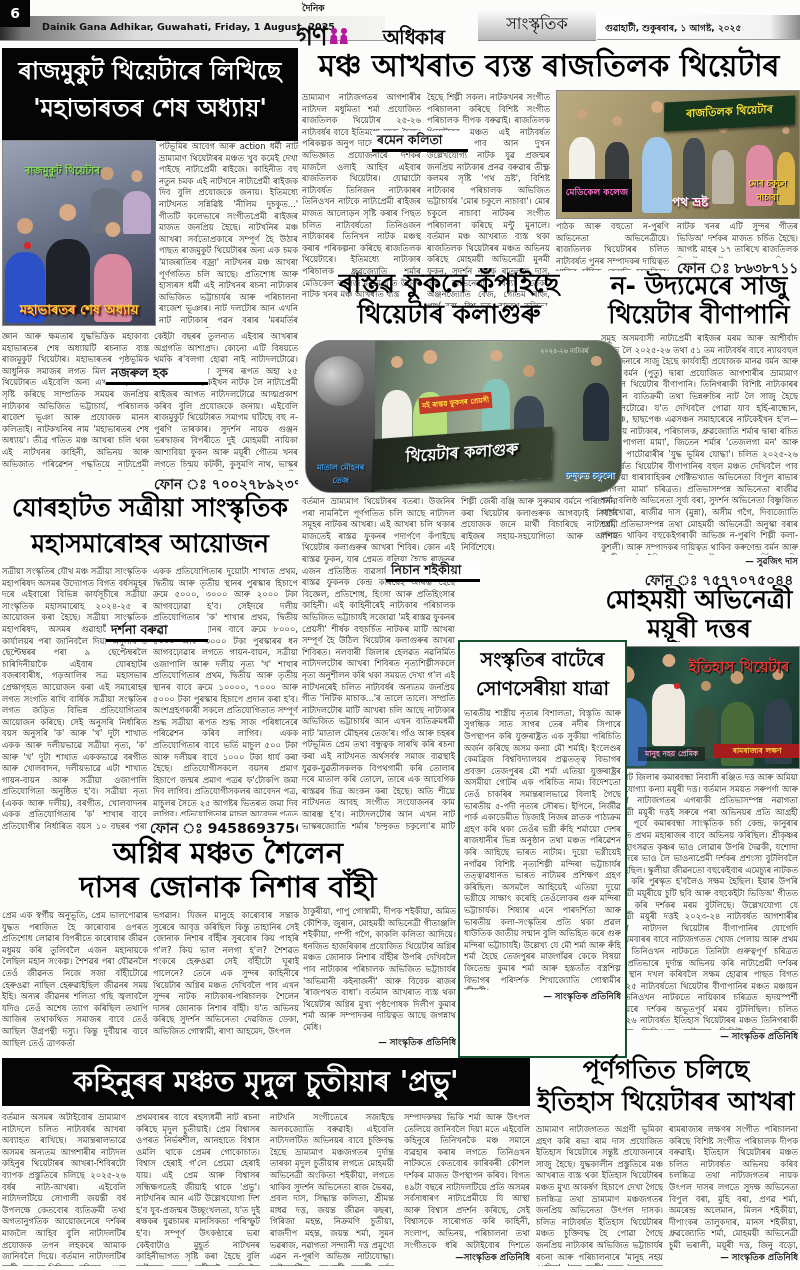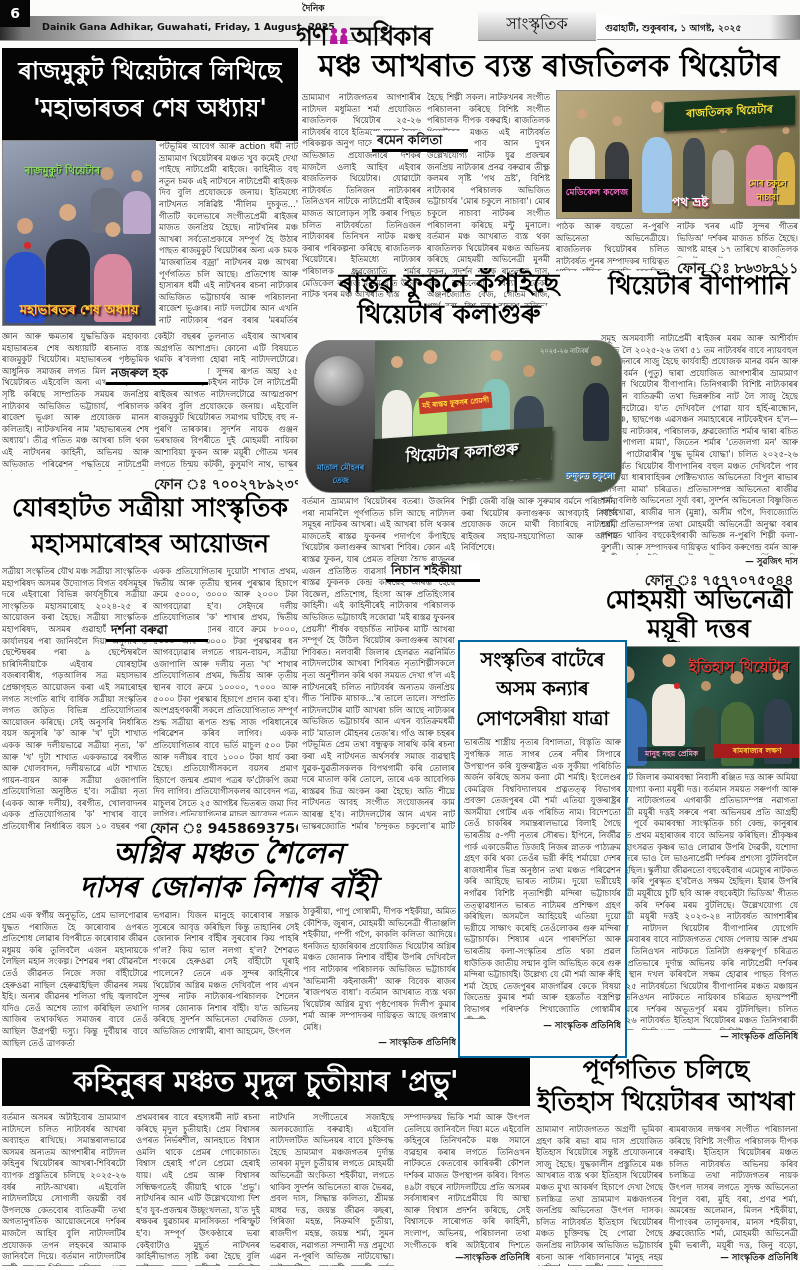--- a/index.html
+++ b/index.html
@@ -36,21 +36,21 @@
     <div class="mast-bar" style="left:0;top:16px;width:345px;height:24px;background:linear-gradient(to right,#2a2a2a 0,#777 6%,#dcdcdc 35%,#f4f4f2 100%);border-bottom:1px solid #9a9a9a;padding-left:40px;">
       <span class="abs" style="left:42px;top:5px;font-size:9.5px;font-weight:bold;color:#111;white-space:nowrap;">Dainik Gana Adhikar, Guwahati, Friday, 1 August, 2025</span>
     </div>
     <div class="abs" style="left:0;top:0;width:30px;height:27px;background:#060606;color:#fff;font-weight:bold;font-size:14px;text-align:center;line-height:27px;">6</div>
 
     <div class="abs" style="left:296px;top:1px;width:200px;height:43px;">
       <div style="font-size:9px;font-weight:bold;color:#111;margin-left:6px;">দৈনিক</div>
       <div style="display:flex;align-items:center;">
         <span style="font-size:26px;font-weight:bold;color:#0a0a0a;letter-spacing:-1px;">গণ</span>
         <span style="margin:0 2px;"><span class="mperson"></span><span class="mperson"></span></span>
-        <span style="font-size:26px;font-weight:bold;color:#0a0a0a;letter-spacing:-1px;">অধিকাৰ</span>
+        <span style="font-size:20px;font-weight:bold;color:#0a0a0a;letter-spacing:-1px;margin-left:32px;">অধিকাৰ</span>
       </div>
     </div>
 
     <div class="mast-bar" style="left:478px;top:9px;width:118px;height:31px;border-bottom:1px solid #8a8a8a;">
       <div style="font-size:16px;text-align:center;line-height:30px;color:#0c0c0c;">সাংস্কৃতিক</div>
     </div>
 
     <div class="abs" style="left:597px;top:15px;width:240px;height:24px;background:linear-gradient(to right,#ffffff 0,#f2f2f2 72%,#6b6b6b 88%,#0d0d0d 100%);border-bottom:1px solid #9a9a9a;">
       <span class="abs" style="left:8px;top:6px;font-size:9px;font-weight:bold;color:#111;white-space:nowrap;">গুৱাহাটী, শুকুৰবাৰ, ১ আগষ্ট, ২০২৫</span>
     </div>
@@ -85,21 +85,21 @@
       <div>যোৰহাটত সত্ৰীয়া সাংস্কৃতিক</div>
       <div>মহাসমাৰোহৰ আয়োজন</div>
     </div>
     <div class="abs bt" style="left:2px;top:566px;width:145px;height:264px;">সত্ৰীয়া সংস্কৃতিৰ যৌথ মঞ্চ সত্ৰীয়া সাংস্কৃতিক মহাপৰিষদ অসমৰ উদ্যোগত বিগত বৰ্ষসমূহৰ দৰে এইবাৰো বিভিন্ন কাৰ্যসূচীৰে সত্ৰীয়া সাংস্কৃতিক মহাসমাৰোহ ২০২৪-২৫ ৰ আয়োজন কৰা হৈছে। সত্ৰীয়া সাংস্কৃতিক মহাপৰিষদ, অসমৰ গুৱাহাটীস্থিত মুখ্য কাৰ্যালয়ৰ পৰা জানিবলৈ দিয়া অনুসৰি ৬ ছেপ্টেম্বৰৰ পৰা ৯ ছেপ্টেম্বৰলৈ চাৰিদিনীয়াকৈ এইবাৰ যোৰহাটৰ বজৰাবাৰীধ, গড়আলিৰ সত্ৰ মহাসভাৰ প্ৰেক্ষাগৃহত আয়োজন কৰা এই সমাৰোহৰ লগত সংগতি ৰাখি বাৰ্ষিক সত্ৰীয়া সংস্কৃতিৰ লগত জড়িত বিভিন্ন প্ৰতিযোগিতাৰ আয়োজন কৰিছে। সেই অনুসৰি নিৰ্ধাৰিত বয়স অনুসৰি 'ক' আৰু 'খ' দুটা শাখাত একক আৰু দলীয়ভাৱে সত্ৰীয়া নৃত্য, 'ক' আৰু 'খ' দুটা শাখাত এককভাৱে বৰগীত আৰু খোলবাদন, দলীয়ভাৱে এটা শাখাত গায়ন-বায়ন আৰু সত্ৰীয়া ওজাপালি প্ৰতিযোগিতা অনুষ্ঠিত হ'ব। সত্ৰীয়া নৃত্য (একক আৰু দলীয়), বৰগীত, খোলবাদনৰ একক প্ৰতিযোগিতাৰ 'ক' শাখাৰ বাবে প্ৰতিযোগীৰ নিৰ্ধাৰিত বয়স ১০ বছৰৰ পৰা ১৫ বছৰলৈকে আৰু 'খ' শাখাত ১৬ বছৰৰ পৰা ২৫ বছৰলৈকে কৰা হৈছে। আনহাতে দলীয়ভাৱে এটা শাখাতেই পৰিৱেশন কৰিবলগীয়া ল'ৰা আৰু ছোৱালীৰ গায়ন বায়ন আৰু সত্ৰীয়া ওজাপালি প্ৰতিযোগিতাত প্ৰতিযোগীৰ বয়স ১০ বছৰৰ পৰা ২৫ বছৰলৈকে নিৰ্ধাৰণ কৰা হৈছে। প্ৰতিযোগিতাৰ প্ৰতি শাখাতে তিনিটাকৈ পুৰস্কাৰ থাকিব বিজয়ী প্ৰতিযোগীক প্ৰমাণপত্ৰ, আবক্ষৰ লগতে নগদ ধনৰে পুৰস্কৃত কৰা হ'ব। অংশগ্ৰহণকাৰী সকলো প্ৰতিযোগীকে অংশগ্ৰহণৰ প্ৰমাণপত্ৰ দিয়া হ'ব।</div>
     <div class="abs bt" style="left:153px;top:566px;width:145px;height:250px;">একক প্ৰতিযোগিতাৰ দুয়োটা শাখাত প্ৰথম, দ্বিতীয় আৰু তৃতীয় স্থানৰ পুৰস্কাৰ হিচাপে ক্ৰমে ৫০০০, ৩০০০ আৰু ২০০০ টকা আগবঢ়োৱা হ'ব। সেইদৰে দলীয় প্ৰতিযোগিতাৰ 'ক' শাখাৰ প্ৰথম, দ্বিতীয় আৰু তৃতীয় স্থানৰ বাবে ক্ৰমে ৮০০০, ৫০০০ আৰু ৩০০০ টকা পুৰস্কাৰৰ ধন আগবঢ়োৱাৰ লগতে গায়ন-বায়ন, সত্ৰীয়া ওজাপালি আৰু দলীয় নৃত্য 'খ' শাখাৰ প্ৰতিযোগিতাৰ প্ৰথম, দ্বিতীয় আৰু তৃতীয় স্থানৰ বাবে ক্ৰমে ১০০০০, ৭০০০ আৰু ৫০০০ টকা পুৰস্কাৰ হিচাপে প্ৰদান কৰা হ'ব। অংশগ্ৰহণকাৰী সকলে প্ৰতিযোগিতাত সম্পূৰ্ণ শুদ্ধ সত্ৰীয়া ৰূপত শুদ্ধ সাজ পৰিধানেৰে পৰিৱেশন কৰিব লাগিব। একক প্ৰতিযোগিতাৰ বাবে ভৰ্তি মাচুল ৫০০ টকা আৰু দলীয়ৰ বাবে ১০০০ টকা ধাৰ্য কৰা হৈছে। প্ৰতিযোগীসকলে বয়সৰ প্ৰমাণ হিচাপে জন্মৰ প্ৰমাণ পত্ৰৰ ফ'টোকপি জমা দিব লাগিব। প্ৰতিযোগীসকলৰ আবেদন পত্ৰ, মাচুলৰ সৈতে ২৫ আগষ্টৰ ভিতৰত জমা দিব লাগিব। প্ৰতিযোগিতাৰ মাচুল আবেদন পত্ৰত দিয়া ছেনাবত জমা দি শ্লিপখন ৯১০১৫৭১৮৫১০ নম্বৰত পঠিয়াব লাগিব। আগ্ৰহী প্ৰতিযোগীসকলে আবেদন পত্ৰসমূহ w w w . S a t r i y a S a n s k r i t i k Mohaparishad.orgৰ ৱেবছাইটৰ পৰা ডাউনলোড কৰি ল'ব পাৰিব বুলি সত্ৰীয়া সাংস্কৃতিক মহাপৰিষদৰ গুৱাহাটীস্থিত মুখ্য কাৰ্যালয়ৰ পৰা উদ্যোক্তাসকলে জানিবলৈ দিছে।</div>
     <div class="byline" style="left:106px;top:621px;width:92px;">দৰ্শনা বৰুৱা</div>
     <div class="phone" style="left:150px;top:817px;width:148px;">ফোন ঃ 9458693756</div>
   </section>
 
   <section>
-    <div class="abs hl" style="left:0;top:834px;width:456px;height:70px;font-size:29px;line-height:1.18;padding-top:2px;font-style:italic;">
+    <div class="abs hl" style="left:0;top:834px;width:456px;height:70px;font-size:29px;line-height:1.18;padding-top:2px;">
       <div actable="false">অগ্নিৰ মঞ্চত শৈলেন</div>
       <div>দাসৰ জোনাক নিশাৰ বাঁহী</div>
     </div>
     <div class="abs bt" style="left:2px;top:910px;width:146px;height:142px;">প্ৰেম এক স্বৰ্গীয় অনুভূতি, প্ৰেম ভালপোৱাৰ যুদ্ধত পৰাজিত হৈ কাৰোবাৰ ওপৰত প্ৰতিশোধ লোৱাৰ বিপৰীতে কাৰোবাৰ জীৱন মধুময় কৰি তুলিবলৈ এজন মহানায়কে লৈছিল মহান সংকল্প। শৈশৱৰ পৰা যৌৱনলৈ তেওঁ জীৱনত নিজে সজা বাঁহীটোৱে হেৰুওৱা নাছিল হেৰুৱাইছিল জীৱনৰ সময় ইহি। অন্যৰ জীৱনৰ শলিতা গছি জ্বলাবলৈ যদিও তেওঁ অশেষ ত্যাগ কৰিছিল তথাপি আজিৰ তথাকথিত সমাজৰ বাবে তেওঁ আছিল উগ্ৰপন্থী দস্যু। কিন্তু দুৰ্বীয়াৰ বাবে আছিল তেওঁ ত্ৰাণকৰ্তা</div>
     <div class="abs bt" style="left:153px;top:910px;width:146px;height:142px;">ভগৱান। যিজন মানুহে কাৰোবাৰ সন্তাক সুৰেৰে আবৃত্ত কৰিছিল কিন্তু তাহানিৰ সেই জোনাক নিশাৰ বাঁহীৰ সুৰবোৰ কিয় পাহৰি গ'ল? কিয় ভাল নলগা হ'ল? শৈশৱত শংকৰে হেৰুওৱা সেই বাঁহীটো ঘূৰাই পালেনে? তেনে এক সুন্দৰ কাহিনীৰে থিয়েটাৰ অগ্নিৰ মঞ্চত দেখিবলৈ পাব এখন সুন্দৰ নাটক নাট্যকাৰ-পৰিচালক শৈলেন দাসৰ জোনাক নিশাৰ বাঁহী। য'ত অভিনয় কৰিছে সুদৰ্শন অভিনেতা দেৱজিত ডেকা, অভিজিত গোস্বামী, ৰাণা আহমেদ, উৎপল</div>
     <div class="abs" style="left:303px;top:906px;width:153px;height:146px;">
       <div class="bt" style="height:130px;">ঠাকুৰীয়া, পাপু গোস্বামী, দীপক শইকীয়া, অমিত কৌশিক, জুৰান, মোহময়ী অভিনেত্ৰী গীতাঞ্জলি শইকীয়া, পম্পী গগৈ, কাকলি কলিতা আদিয়ে। ধনজিত হাজৰিকাৰ প্ৰযোজিত থিয়েটাৰ অগ্নিৰ মঞ্চত জোনাক নিশাৰ বাঁহীৰ উপৰি দেখিবলৈ পাব নাট্যকাৰ পৰিচালক অভিজিত ভট্টাচাৰ্যৰ 'অভিমানী কইনাজনী' আৰু বিবেক ৰাজৰ 'ৰাজপথত বাধা'। বৰ্তমান আখৰাত ব্যস্ত থকা থিয়েটাৰ অগ্নিৰ মুখ্য পৃষ্ঠপোষক দিলীপ কুমাৰ শৰ্মা আৰু সম্পাদকৰ দায়িত্বত আছে জগন্নাথ মেধি।</div>
       <div class="signoff">— সাংস্কৃতিক প্ৰতিনিধি</div>
     </div>
   </section>
@@ -129,20 +129,21 @@
       <div class="plabel" style="right:1%;bottom:10%;width:24%;font-size:8.5px;color:#ffd93d;text-shadow:1px 1px 1px #000;">মোৰ চকুলে নাচাবা</div>
     </div>
 
     <div class="abs bt" style="left:556px;top:221px;width:113px;height:50px;">পাঠক আৰু বহুতো ন-পুৰণি অভিনেতা অভিনেত্ৰীয়ে। ৰাজতিলক থিয়েটাৰৰ চলিত নাট্যবৰ্ষত পুনৰ সম্পাদকৰ দায়িত্বত থাকিব হাঁহিক জ্যোতি হাজৰিকা। ইতিমধ্যে ৰায়বহুল পৰিকল্পনাৰে মোৰ চকুলে নাচাবা</div>
     <div class="abs bt" style="left:677px;top:221px;width:121px;height:37px;">নাটক খনৰ এটি সুন্দৰ গীতৰ ভিডিঅ' দৰ্শকৰ মাজত চৰ্চিত হৈছে। আগষ্ট মাহৰ ১৭ তাৰিখে ৰাজতিলক থিয়েটাৰে নাট্য যাত্ৰা আৰম্ভ কৰিব।</div>
     <div class="phone" style="left:677px;top:257px;width:121px;">ফোন ঃ ৮৬৩৮৭১১৭৫১</div>
   </section>
 
   <section>
     <div class="abs hl" style="left:600px;top:271px;width:198px;height:58px;font-size:25px;line-height:1.16;">
+      <div>ন- উদ্যমেৰে সাজু</div>
       <div>থিয়েটাৰ বীণাপানি</div>
     </div>
     <div class="abs bt" style="left:601px;top:333px;width:197px;height:222px;">সমূহ অসমবাসী নাট্যপ্ৰেমী ৰাইজৰ মৰম আৰু আশীৰ্বাদ শিৰত লৈ ২০২৫-২৬ তথা ৫১ তম নাট্যবৰ্ষৰ বাবে ন্যায়বহুল প্ৰযোজনাৰে সাজু হৈছে কাৰ্যবাহী প্ৰযোজক মানৱ বৰ্মন আৰু প্ৰণৱ বৰ্মন (পুতু) দ্বাৰা প্ৰযোজিত আগশাৰীৰ ভ্ৰাম্যমাণ নাট্যদল থিয়েটাৰ বীণাপানি। তিনিগৰাকী বিশিষ্ট নাট্যকাৰৰ তিনিখন ব্যতিক্ৰমী তথা ভিন্নৰুচিৰ নাট লৈ সাজু হৈছে নাট্যদলটোৱে। য'ত দেখিবলৈ পোৱা যাব হৰ্হি-ৰান্ধোন, ৰোমাঞ্চ, ছাছপেঞ্চ এৱসঞ্চন সমাহাৰেৰে নাটকেইখন হ'ল— জনপ্ৰিয় নাট্যকাৰ, পৰিচালক, ধ্ৰুৱজ্যোতি শৰ্মাৰ দ্বাৰা ৰচিত নাটি 'পাগলা মামা', জিতেন শৰ্মাৰ 'তেজলগা মন' আৰু নৱৰত্ন পাটোৱাৰীৰ 'যুদ্ধ ভূমিৰ যোদ্ধা'। চলিত ২০২৫-২৬ নাট্যবৰ্ষত থিয়েটাৰ বীণাপানিৰ বহুল মঞ্চত দেখিবলৈ পাব অসমীয়া ধাৰাবাহিকৰ গেক্টিভখ্যাত অভিনেতা বিপুল ৰাভাৰ 'পাগলা মামা' চৰিত্ৰত। প্ৰতিভাসম্পন্ন অভিনেতা ৰাজীৱ শৰ্মা, বলিষ্ঠ অভিনেতা সূৰ্য্য বৰা, সুদৰ্শন অভিনেতা বিষ্ণুজিত গাৰ্গখোৱা, ৰাজীৱ দাস (মুন্না), অসীম গগৈ, দিব্যজ্যোতি শৰ্মা, প্ৰতিভাসম্পন্ন তথা মোহময়ী অভিনেত্ৰী অনুস্কা বৰাৰ লগতে থাকিব বহুকেইগৰাকী অভিজ্ঞ ন-পুৰণি শিল্পী কলা-কুশলী। আৰু সম্পাদকৰ দায়িত্বত থাকিব কৰুণেন্দ্ৰ বৰ্মন আৰু ৰাজীৱ শৰ্মা। ইতিমধ্যে নাট্যদলটোৱে গ্ৰন্থকৰ হৰ্ষিত মুকলি কৰাৰ পাছতে নাট্যপ্ৰেমী দৰ্শকৰ মাজত বৃহৎ চৰ্চা লাভ কৰিছে। ১৬ জুলাইত মাংগলিক কাৰ্যসূচীৰে শুভ নাট্যৰম্ভ কৰি বৰ্তমান পূৰ্ণগতিত চলি আছে আখৰা। সমূহ অসমবাসী নাট্যপ্ৰেমী দৰ্শকে নাট্যদলটোৰ তিনিওখন নাটক আদৰি লোৱাৰ আশাৰে আমাৰ ফালৰ পৰাও থিয়েটাৰ বীণাপানিলৈ আন্তৰিক শুভেচ্ছা আৰু শুভকামনা জনালোঁ।</div>
     <div class="abs signoff" style="left:660px;top:555px;width:138px;">— সুৱজিৎ দাস</div>
     <div class="phone" style="left:640px;top:569px;width:158px;text-align:center;">ফোন ঃ ৭৫৭৭০৭৫০৪৪</div>
   </section>
 
   <section>
     <div class="abs hl" style="left:600px;top:585px;width:198px;height:57px;font-size:25px;line-height:1.16;">
       <div>মোহময়ী অভিনেত্ৰী</div>
@@ -188,24 +189,23 @@
       </div>
       <div class="plabel" style="right:1%;bottom:6%;width:18%;font-size:8.5px;color:#2f7fd4;text-shadow:1px 1px 0 #fff;">চন্দুকত চকুলো</div>
     </div>
 
     <div class="abs bt" style="left:302px;top:496px;width:153px;height:334px;">বৰ্তমান ভ্ৰাম্যমাণ থিয়েটাৰৰ বতৰা। উজনিৰ পৰা নামনিলৈ পূৰ্ণগতিত চলি আছে নাট্যদল সমূহৰ নাটকৰ আখৰা। এই আখৰা চলি থকাৰ মাজতেই ৰাস্তৱ ফুকনৰ পদাৰ্পণে কঁপাইছে থিয়েটাৰ কলাগুৰুৰ আখৰা শিবিৰ। কোন এই ৰাস্তৱ ফুকন, যাৰ প্ৰেমত বলিয়া হৈছে ৰাজনৰ এজন প্ৰতিষ্ঠিত ব্যৱসায়ীৰ একমাত্ৰ কন্যা? ৰাস্তৱ ফুকনক কেন্দ্ৰ কৰিয়েই আৰম্ভ হৈছে বিজ্ঞেল, প্ৰতিশোধ, হিংসা আৰু প্ৰতিহিংসাৰ কাহিনী। এই কাহিনীৰেই নাট্যকাৰ পৰিচালক অভিজিত ভট্টাচাৰ্যই সজোৱা 'মই ৰাস্তৱ ফুকনৰ প্ৰেয়সী' শীৰ্ষক বহুচৰ্চিত নাটকৰ মাটি আখৰা সম্পূৰ্ণ হৈ উঠিল থিয়েটাৰ কলাগুৰুৰ আখৰা শিবিৰত। নলবাৰী জিলাৰ হেলৱত নৱনিৰ্মিত নাট্যদলটোৰ আখৰা শিবিৰত নৃত্যশিল্পীসকলে নৃত্য অনুশীলন কৰি থকা সময়ত দেখা গ'ল এই নাটখনৰেই চলিত নাট্যবৰ্ষৰ অন্যতম জনপ্ৰিয় গীত 'নিটিক মাচাক...'ৰ তালে তালে। সম্প্ৰতি নাট্যদলটোৰ মাটি আখৰা চলি আছে নাট্যকাৰ অভিজিত ভট্টাচাৰ্যৰ আন এখন ব্যতিক্ৰমধৰ্মী নাট 'মাতাল মৌহনৰ তেজ'ৰ। গাঁও আৰু চহৰৰ পটভূমিত প্ৰেম তথা বন্ধুত্বক সাৰথি কৰি ৰচনা কৰা এই নাটখনত অৰ্থসৰ্বস্ব সমাজ ব্যৱস্থাই যুৱক-যুৱতীসকলক বিপথগামী কৰি তোলাৰ দৰে মাতাল কৰি তোলে, তাৰে এক আবেগিক ৰাস্তৱৰ চিত্ৰ অংকন কৰা হৈছে। অতি শীঘ্ৰে নাটখনত আবহ সংগীত সংযোজনৰ কাম আৰম্ভ হ'ব। নাট্যদলটোৰ আন এখন নাট ভাস্কৰজ্যোতি শৰ্মাৰ 'চন্দুকত চকুলো'ৰ মাটি আখৰা আৰু জনপ্ৰিয় সংগীত পৰিচালক অহিৰ ভৈৰৱৰ নেতৃত্বত আবহ সংগীত সংযোজনৰ কাম ইতিমধ্যে সম্পূৰ্ণ হৈ উঠিছে। এই তিনিওখন ভিন ভিন বিষয়বস্তু সম্বলিত নাটক লৈ থিয়েটাৰ কলাগুৰুৱে সম্ভাৱ্য ২০ আগষ্টত ৰাইজৰ মাজলৈ ওলাই আহিব। যুব-প্ৰজন্মৰ নৃপবাসী জনপ্ৰিয়</div>
     <div class="abs bt" style="left:461px;top:496px;width:157px;height:139px;">শিল্পী জেৰী বঞ্জি আৰু সুৰুমাৰ বৰ্মনে পৰিচালনা কৰা থিয়েটাৰ কলাগুৰুক আগবঢ়াই নিবলৈ প্ৰযোজক জনে মাৰ্থী বিচাৰিছে নাট্যপ্ৰেমী ৰাইজৰ সহায়-সহযোগিতা আৰু আশিস নিৰ্বিশেষে।</div>
     <div class="byline" style="left:386px;top:561px;width:84px;">নিচান শইকীয়া</div>
   </section>
 
   <section>
-    <div class="abs" style="left:458px;top:640px;width:157px;height:408px;border:2px solid #0369a1;background:#fdfdfb;padding:3px 4px;overflow:hidden;">
+    <div class="abs" style="left:458px;top:640px;width:157px;height:408px;border:2px solid #14532d;background:#fdfdfb;padding:3px 4px;overflow:hidden;">
       <div class="hl" style="font-size:19px;line-height:1.55;">
         <div>সংস্কৃতিৰ বাটেৰে</div>
-        <div>অসম কন্যাৰ</div>
         <div>সোণসেৰীয়া যাত্ৰা</div>
       </div>
       <div class="bt" style="height:282px;margin-top:4px;">ভাৰতীয় শাস্ত্ৰীয় নৃত্যৰ বিশালতা, বিস্তৃতি আৰু সুগন্ধিক সাত সাগৰ তেৰ নদীৰ সিপাৰে উপস্থাপন কৰি যুক্তৰাষ্ট্ৰত এক সুকীয়া পৰিচিতি অৰ্জন কৰিছে অসম কন্যা মৌ শৰ্মাই। ইংলেণ্ডৰ কেমব্ৰিজ বিশ্ববিদ্যালয়ৰ প্ৰত্নতত্ত্ব বিভাগৰ প্ৰবক্তা তেজপুৰৰ মৌ শৰ্মা এতিয়া যুক্তৰাষ্ট্ৰৰ অসমীয়া গোটৰ এক পৰিচিত নাম। বিদেশতো তেওঁ চাকৰিৰ সমান্তৰালভাৱে বিলাই গৈছে ভাৰতীয় ৫-পদী নৃত্যৰ সৌৰভ। ইপিনে, নিৰ্জীৱ পাৰ্ক একাডেমীত ডিজাই নিজৰ স্নাতক পাঠ্যক্ৰম গ্ৰহণ কৰি থকা তেওঁৰ ভগ্নী ৰুঁহি শৰ্মায়ো দেশৰ ৰাজধানীৰ ভিন্ন অনুষ্ঠান তথা মঞ্চত পৰিৱেশন কৰি আহিছে ভাৰত নাট্যম। দুয়ো ভগ্নীয়েই নগাঁৱৰ বিশিষ্ট নৃত্যশিল্পী মন্দিৰা ভট্টাচাৰ্যৰ তত্ত্বাৱধানত ভাৰত নাট্যমৰ প্ৰশিক্ষণ গ্ৰহণ কৰিছিল। অসমলৈ আহিয়েই এতিয়া দুয়ো ভগ্নীয়ে সাক্ষাৎ কৰেহি তেওঁলোকৰ গুৰু মন্দিৰা ভট্টাচাৰ্যক। শিষ্যাৰ এনে পাৰদৰ্শিতা আৰু ভাৰতীয় কলা-সংস্কৃতিৰ প্ৰতি থকা প্ৰৱল ধাউতিক জাতীয় সন্মান বুলি অভিহিত কৰে গুৰু মন্দিৰা ভট্টাচাৰ্যই। উল্লেখ্য যে মৌ শৰ্মা আৰু ৰুঁহি শৰ্মা হৈছে তেজপুৰৰ মাজগাঁৱৰ কেকে বিষয়া জিতেন্দ্ৰ কুমাৰ শৰ্মা আৰু হস্ততাঁত বস্ত্ৰশিল্প বিভাগৰ পৰিদৰ্শক শিখাজ্যোতি গোস্বামীৰ জীয়ৰী।</div>
       <div class="signoff">— সাংস্কৃতিক প্ৰতিনিধি</div>
     </div>
   </section>
 
   <section>
     <div class="abs banner hl" style="left:2px;top:1058px;width:528px;height:48px;font-size:28px;line-height:48px;">কহিনুৰৰ মঞ্চত মৃদুল চুতীয়াৰ 'প্ৰভু'</div>
     <div class="abs bt" style="left:2px;top:1112px;width:124px;height:154px;">বৰ্তমান অসমৰ অটাইবোৰ ভ্ৰাম্যমাণ নাট্যদলে চলিত নাট্যবৰ্ষৰ আখৰা অব্যাহত ৰাখিছে। সমান্তৰালভাৱে অসমৰ অন্যতম আগশাৰীৰ নাট্যদল কহিনুৰ থিয়েটাৰৰ আখৰা-শিবিৰটো ব্যাপক প্ৰস্তুতিৰে চলিছে ২০২৫-২৬ বৰ্ষৰ নাট্য-আখৰা। এইবেলি নাট্যদলটিয়ে সোণালী জয়ন্তী বৰ্ষ উপলক্ষে কেতবোৰ ব্যতিক্ৰমী তথা অগতানুগতিক আয়োজনেৰে দৰ্শকৰ মাজলৈ আহিব বুলি নাট্যদলটিৰ প্ৰযোজক তপন লহকৰে আমাক জানিবলৈ দিয়ে। বৰ্তমান নাট্যদলটিৰ স্থায়ী আখৰা-শিবিৰত চলিছে, এখন ৰাস্তৱধৰ্মী বহুচৰ্চিত নাটৰ আখৰা। নাটখনিৰ নাম 'প্ৰভু', ৰচনা আৰু পৰিচালনা জনপ্ৰিয় নাট্যকাৰ-অভিনেতা মৃদুল চুতীয়াৰ। উল্লেখ্য যে</div>

